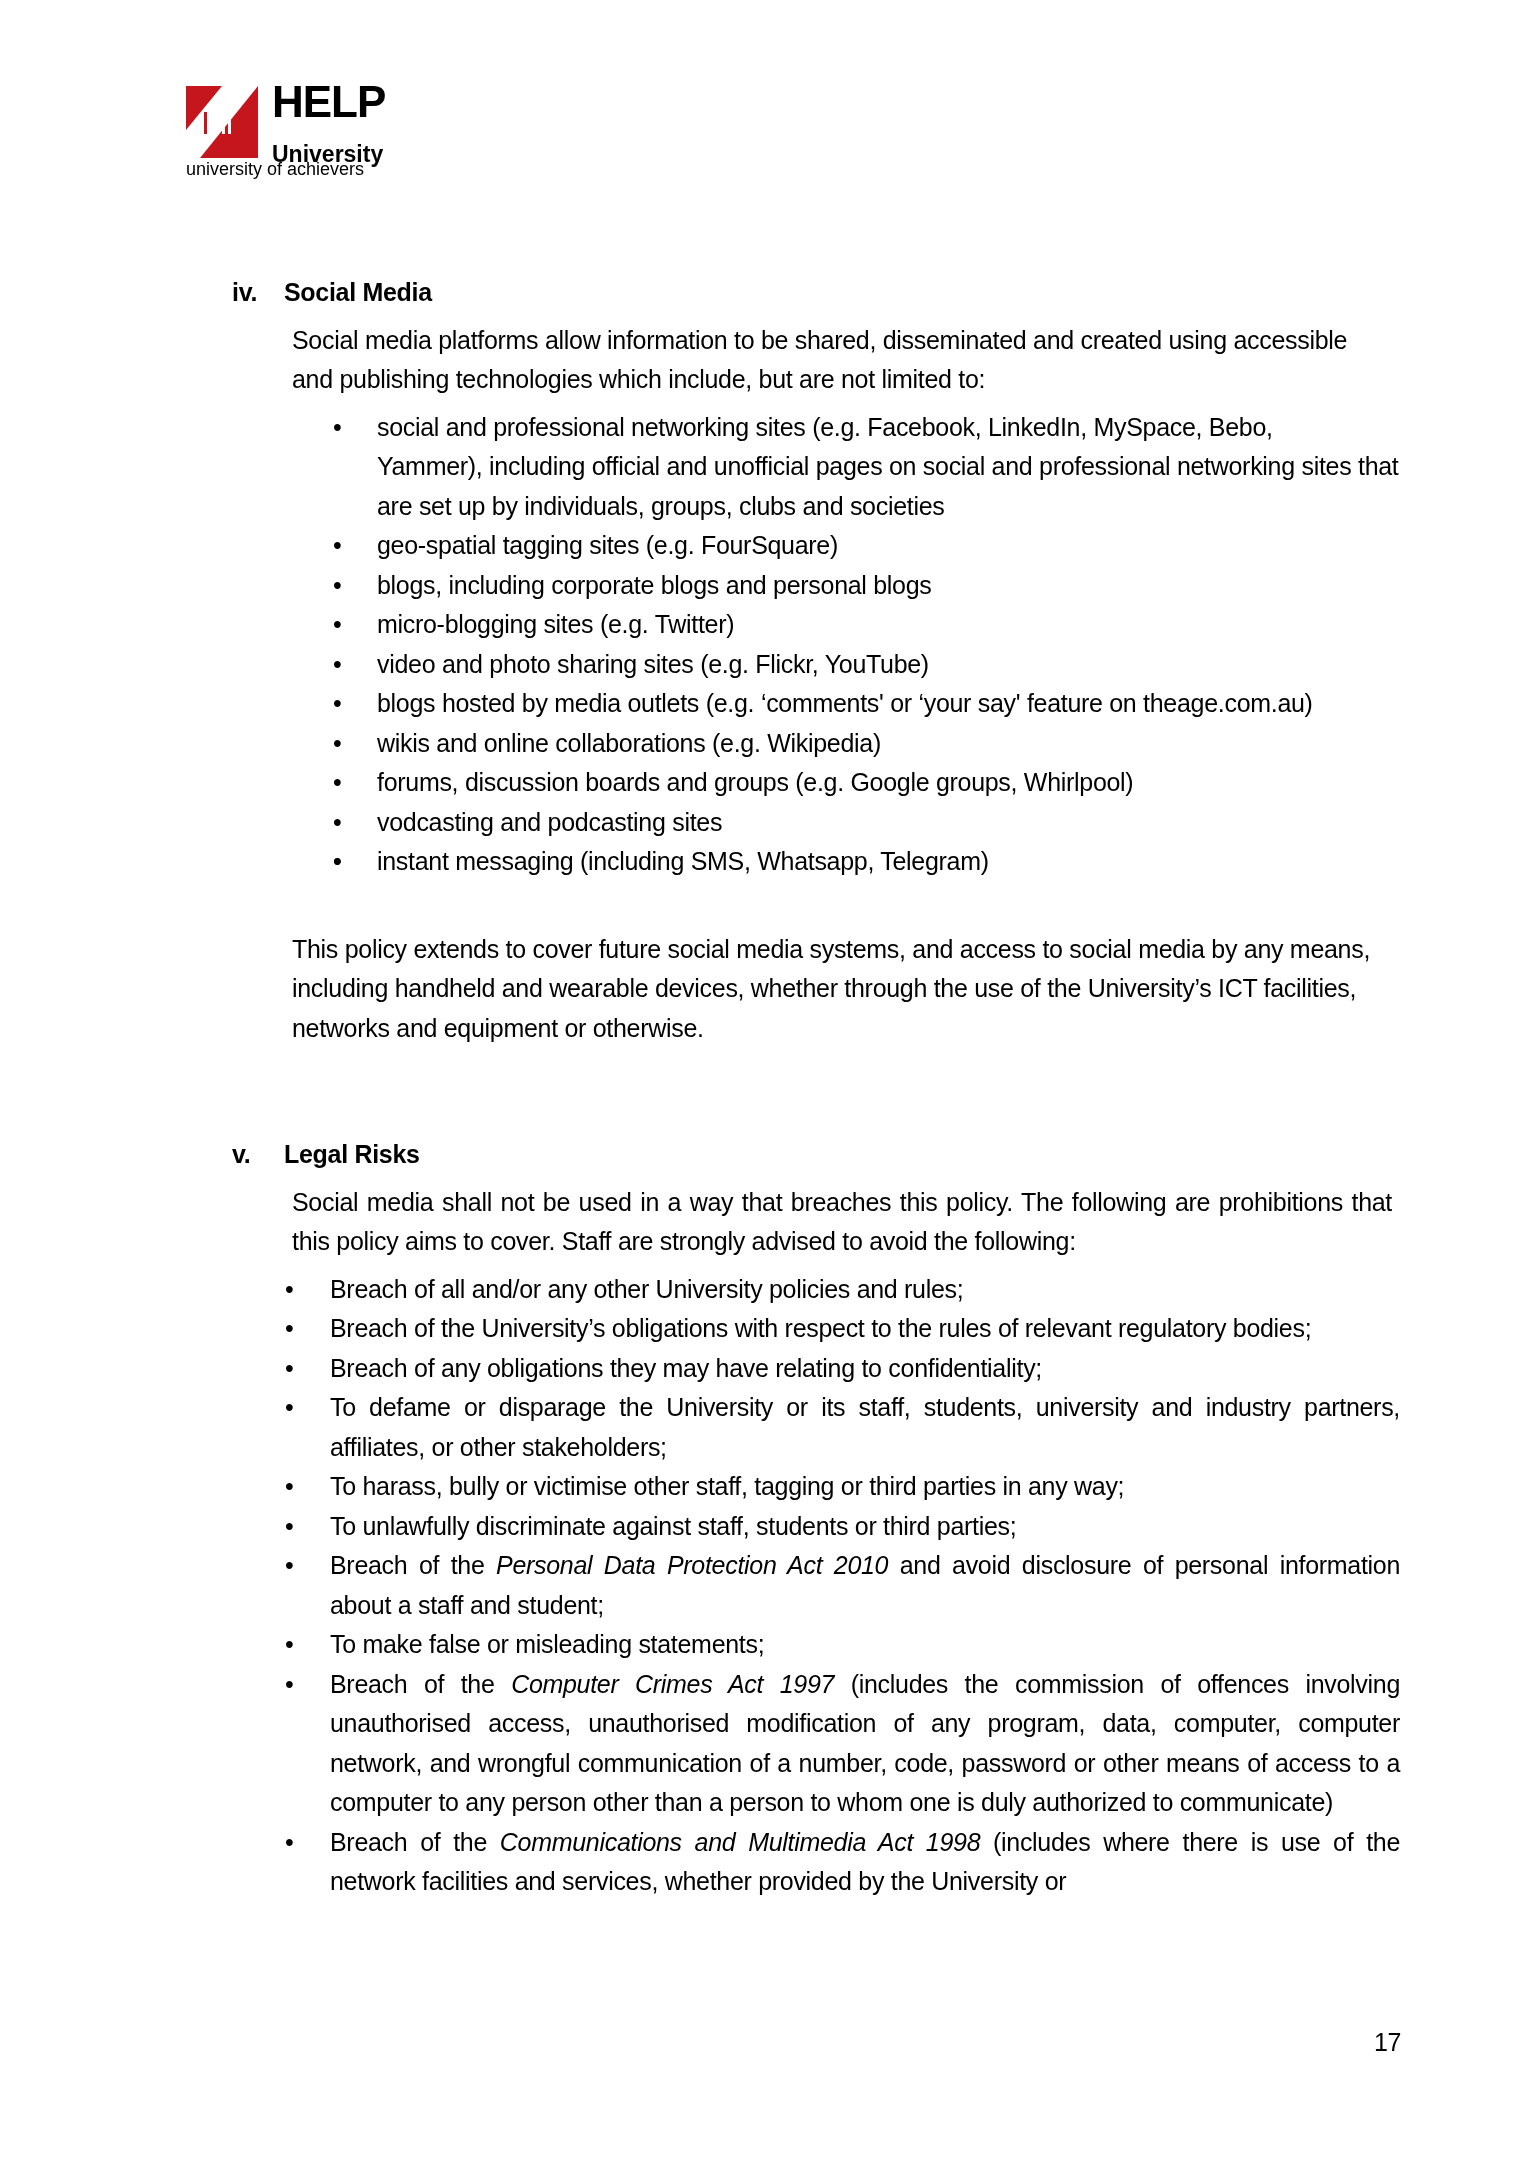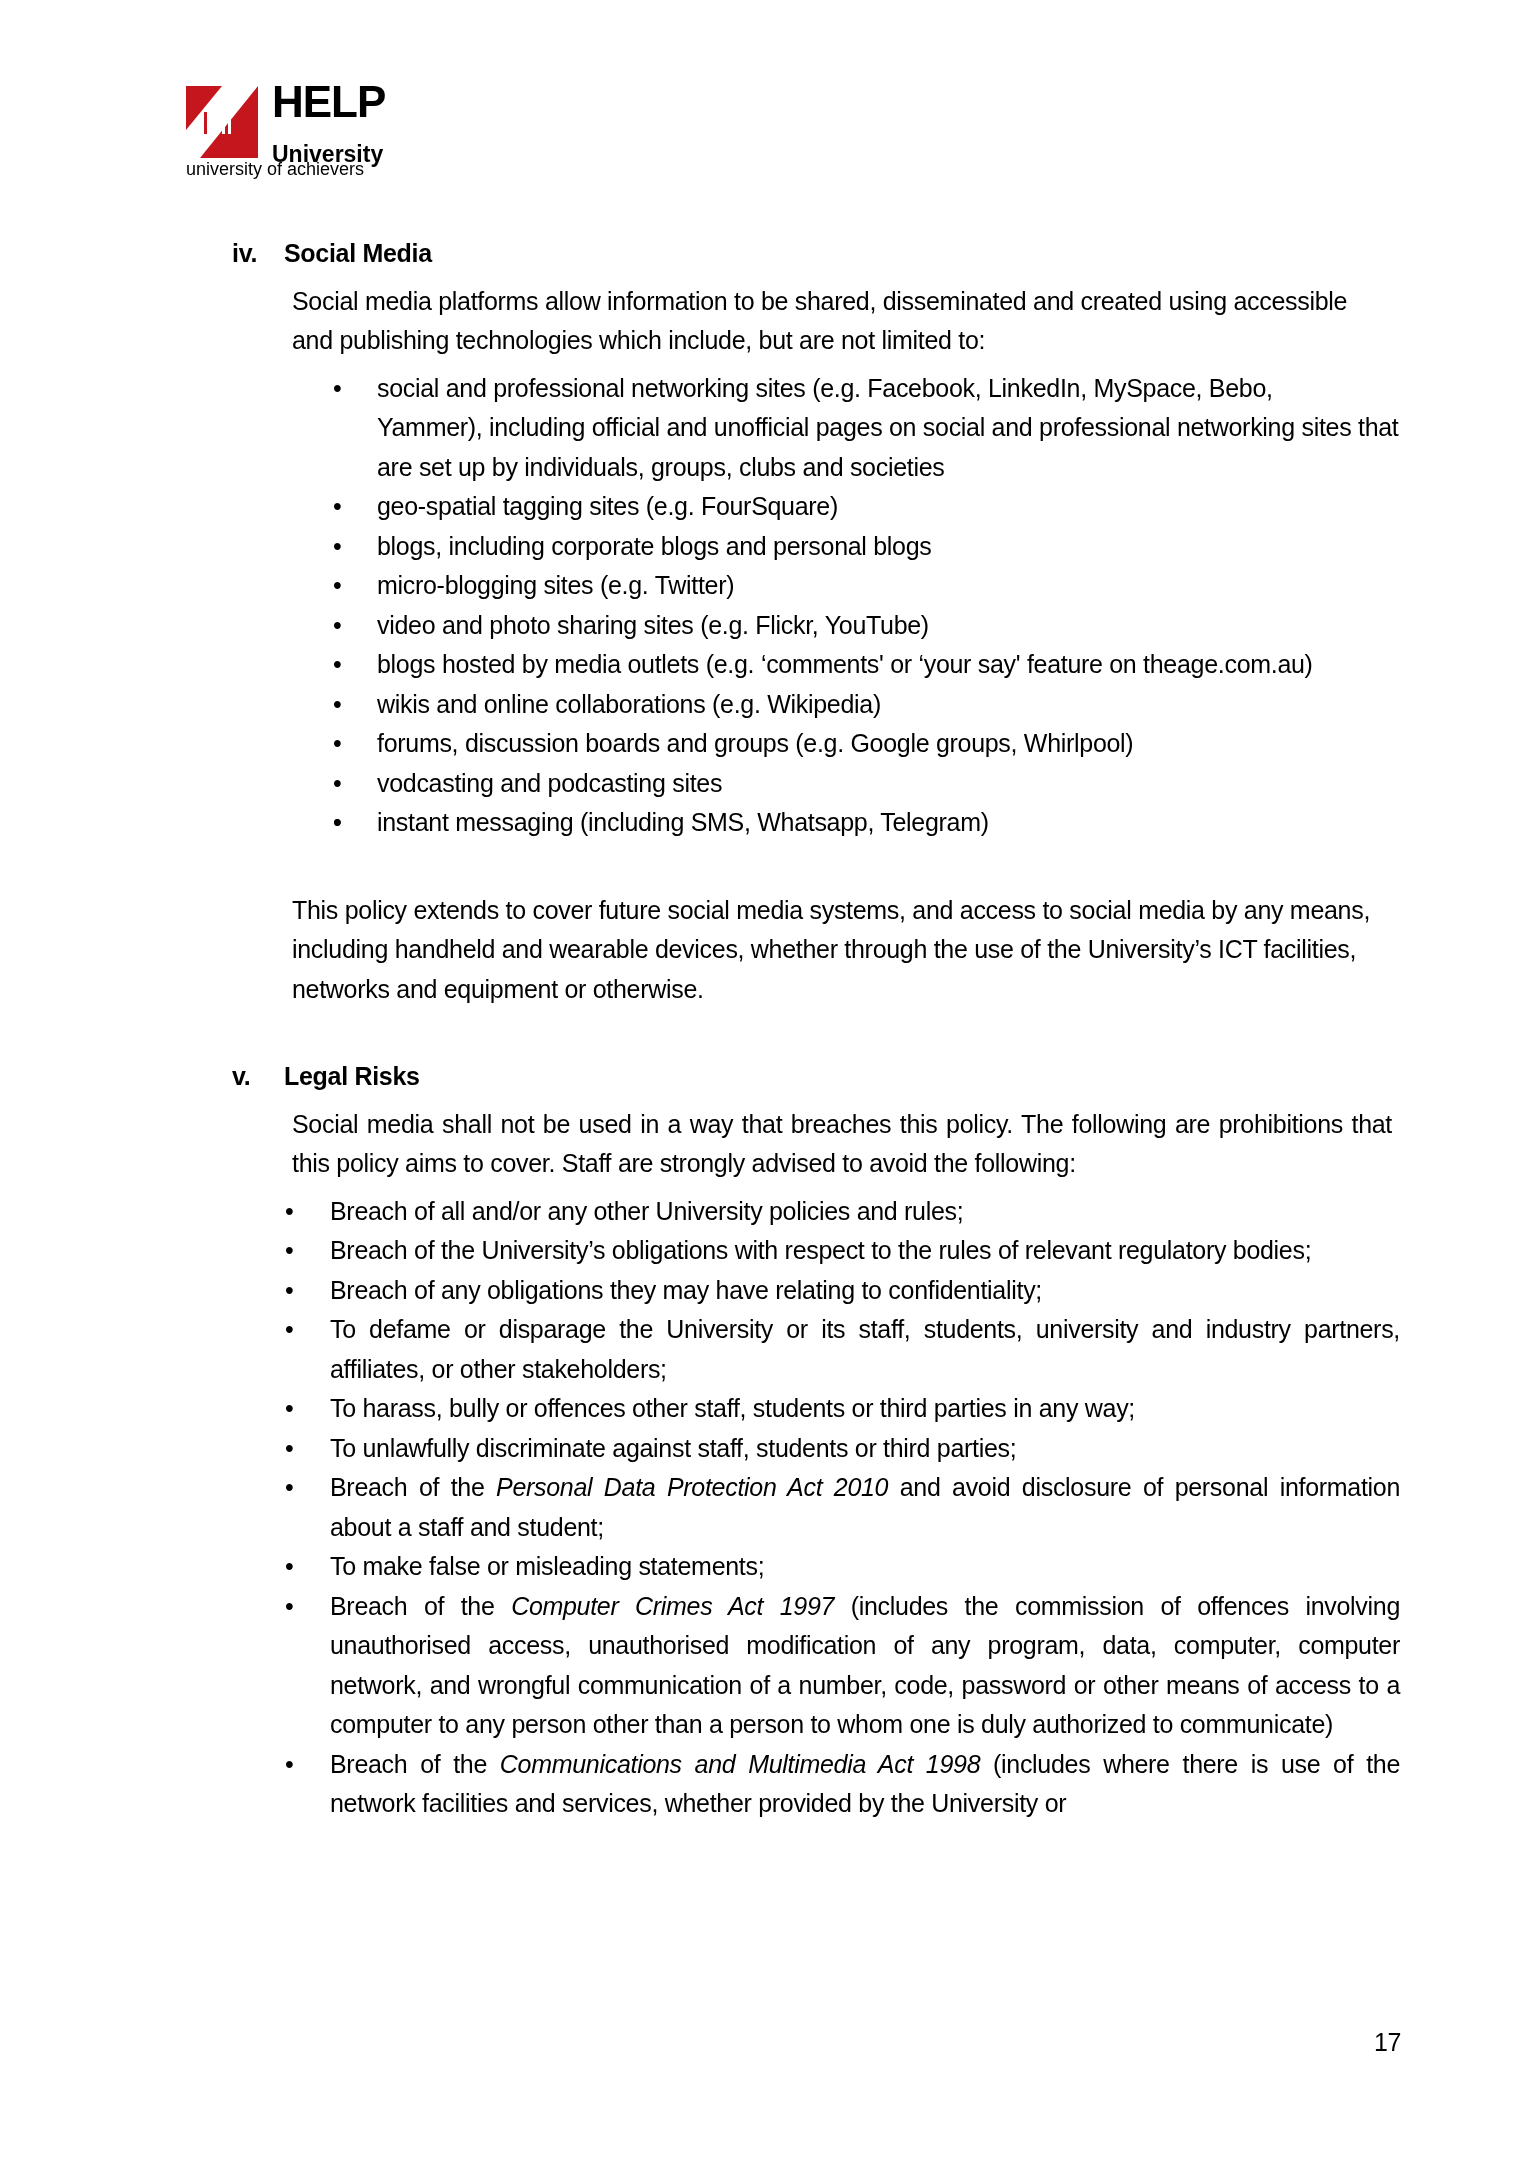--- a/index.html
+++ b/index.html
@@ -7,21 +7,21 @@
          font-family:"Liberation Sans", sans-serif; color:#000; }
   .logo { position:absolute; left:186px; top:86px; width:220px; height:100px; }
   .logo-mark { position:absolute; left:0; top:0; width:72px; height:72px; }
   .logo-help { position:absolute; left:86px; top:-6px; font-weight:bold; font-size:44px; letter-spacing:-1px; line-height:44px; }
   .logo-univ { position:absolute; left:86px; top:55px; font-weight:bold; font-size:23px; line-height:26px; }
   .logo-tag { position:absolute; left:0; top:73px; font-size:18px; line-height:20px; white-space:nowrap; }
 
   .doc { position:absolute; left:232px; top:234px; width:1168px;
          font-family:"Liberation Sans", sans-serif; font-size:25px; line-height:39.5px; }
   .doc p { margin:8px; }
-  .sec-head { position:relative; font-weight:bold; }
+  .sec-head { position:relative; font-weight:bold;margin-top:39px; }
   .sec-num { position:absolute; left:0; }
   .sec-title { position:absolute; left:52px; }
   .indent { padding-left:52px; }
   ul.bul1 { list-style:none; margin:0; padding:0 0 0 145px; }
   ul.bul2 { list-style:none; margin:0; padding:0 0 0 98px; }
   ul li { position:relative; }
   ul.bul1 li .dot { position:absolute; left:-44px; top:0; }
   ul.bul2 li .dot { position:absolute; left:-45px; top:0; }
   .justify { text-align:justify; }
   .gap { height:40px; }
@@ -78,21 +78,21 @@
   <div class="sec-head" style="height:39.5px;">
     <span class="sec-num">v.</span>
     <span class="sec-title">Legal Risks</span>
   </div>
   <p class="indent justify">Social media shall not be used in a way that breaches this policy. The following are prohibitions that this policy aims to cover.  Staff are strongly advised to avoid the following:</p>
   <ul class="bul2 justify">
     <li><span class="dot">•</span><span>Breach of all and/or any other University policies and rules;</span></li>
     <li><span class="dot">•</span><span>Breach of the University’s obligations with respect to the rules of relevant regulatory bodies;</span></li>
     <li><span class="dot">•</span><span>Breach of any obligations they may have relating to confidentiality;</span></li>
     <li><span class="dot">•</span><span>To defame or disparage the University or its staff, students, university and industry partners, affiliates, or other stakeholders;</span></li>
-    <li><span class="dot">•</span><span>To harass, bully or offences other staff, students or third parties in any way;</span></li>
+    <li><span class="dot">•</span><span>To harass, bully or victimise other staff, tagging or third parties in any way;</span></li>
     <li><span class="dot">•</span><span>To unlawfully discriminate against staff, students or third parties;</span></li>
     <li><span class="dot">•</span><span>Breach of the </span><em>Personal Data Protection Act 2010</em><span> and avoid disclosure of personal information about a staff and student;</span></li>
     <li><span class="dot">•</span><span>To make false or misleading statements;</span></li>
     <li><span class="dot">•</span><span>Breach of the </span><em>Computer Crimes Act 1997</em><span> (includes the commission of offences involving unauthorised access, unauthorised modification of any program, data, computer, computer network, and wrongful communication of a number, code, password or other means of access to a computer to any person other than a person to whom one is duly authorized to communicate)</span></li>
     <li><span class="dot">•</span><span>Breach of the </span><em>Communications and Multimedia Act 1998</em><span> (includes where there is use of the network facilities and services, whether provided by the University or</span></li>
   </ul>
 </div>
 
 <div class="page-num">17</div>
 

